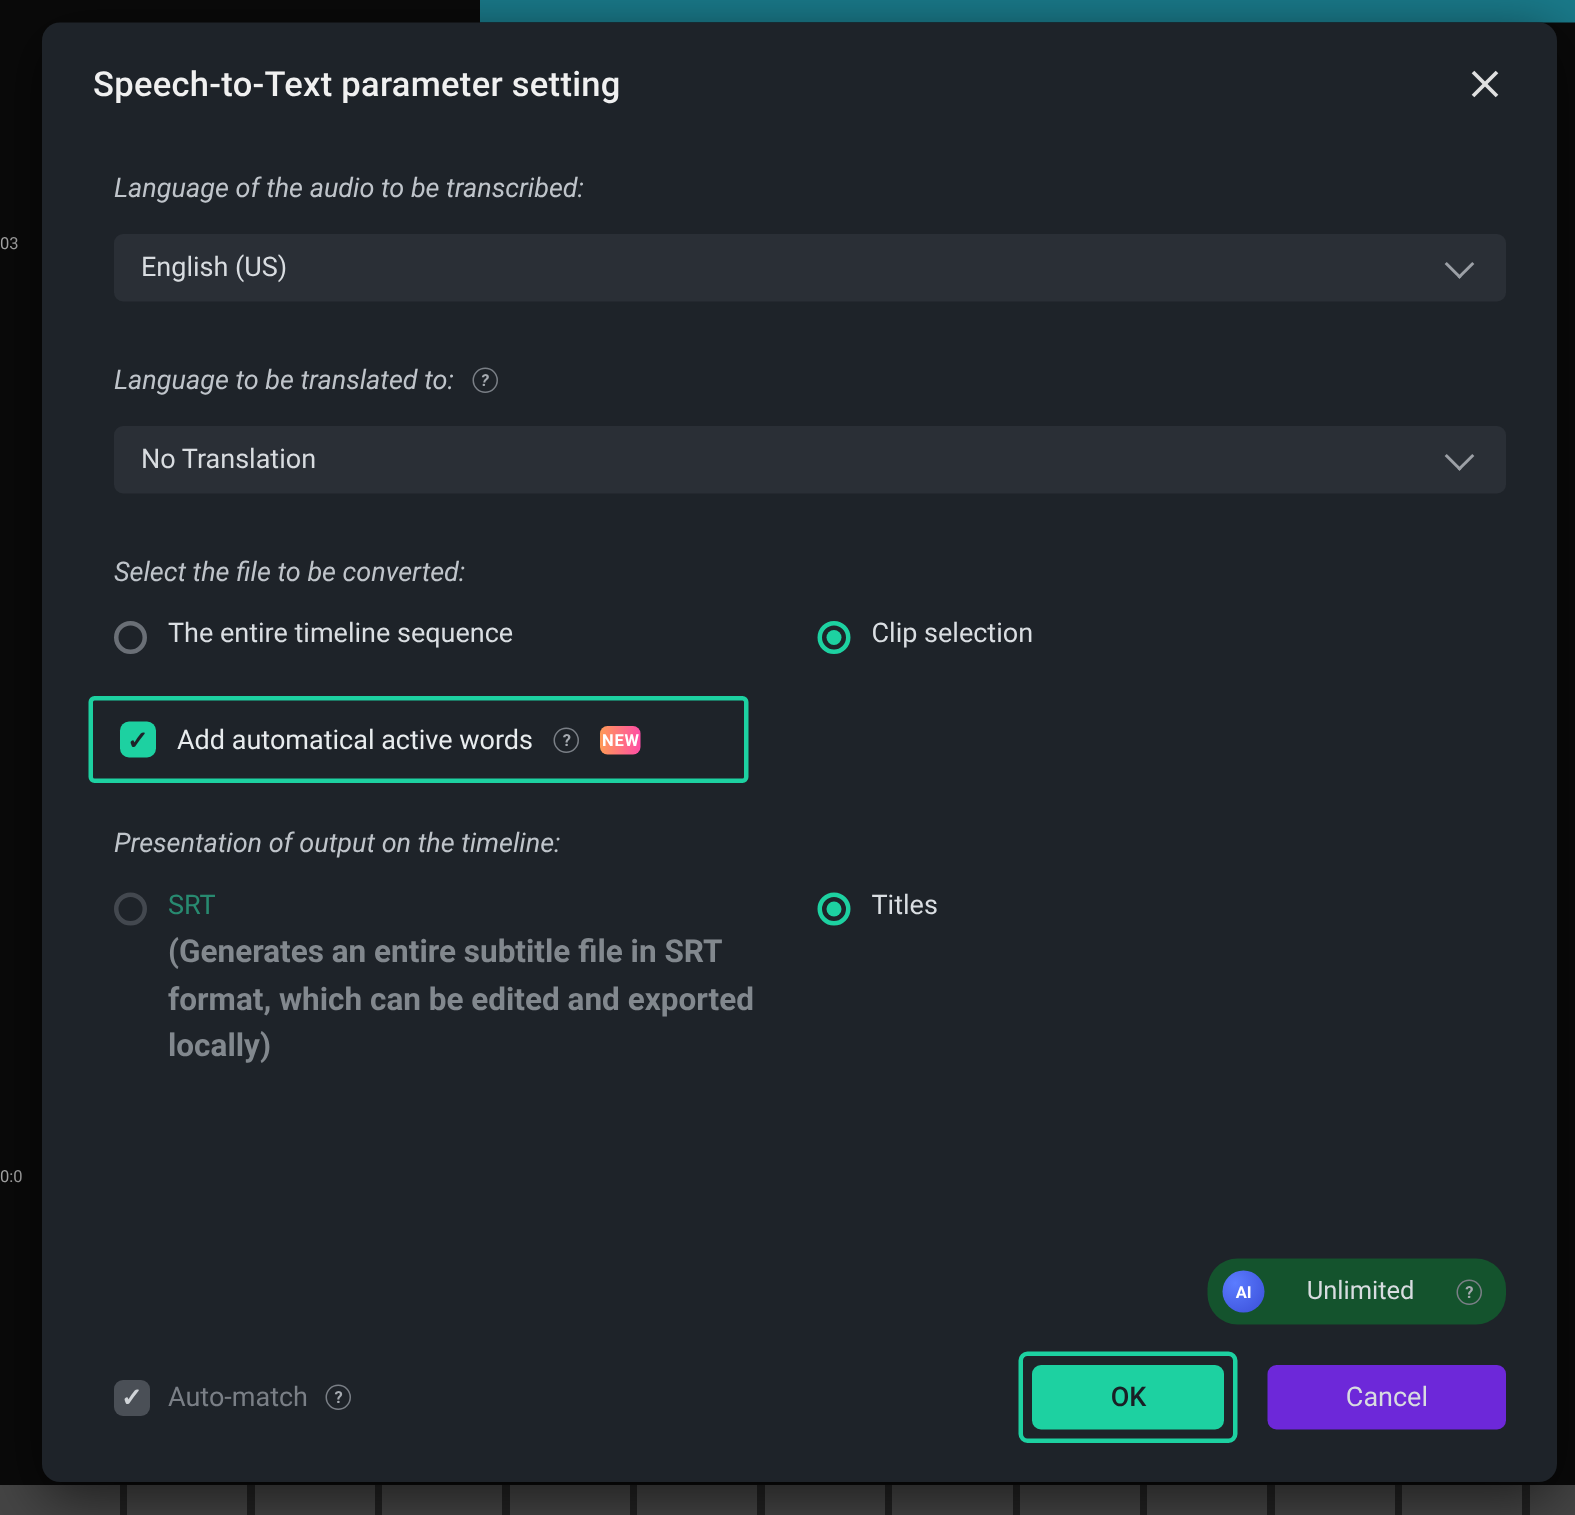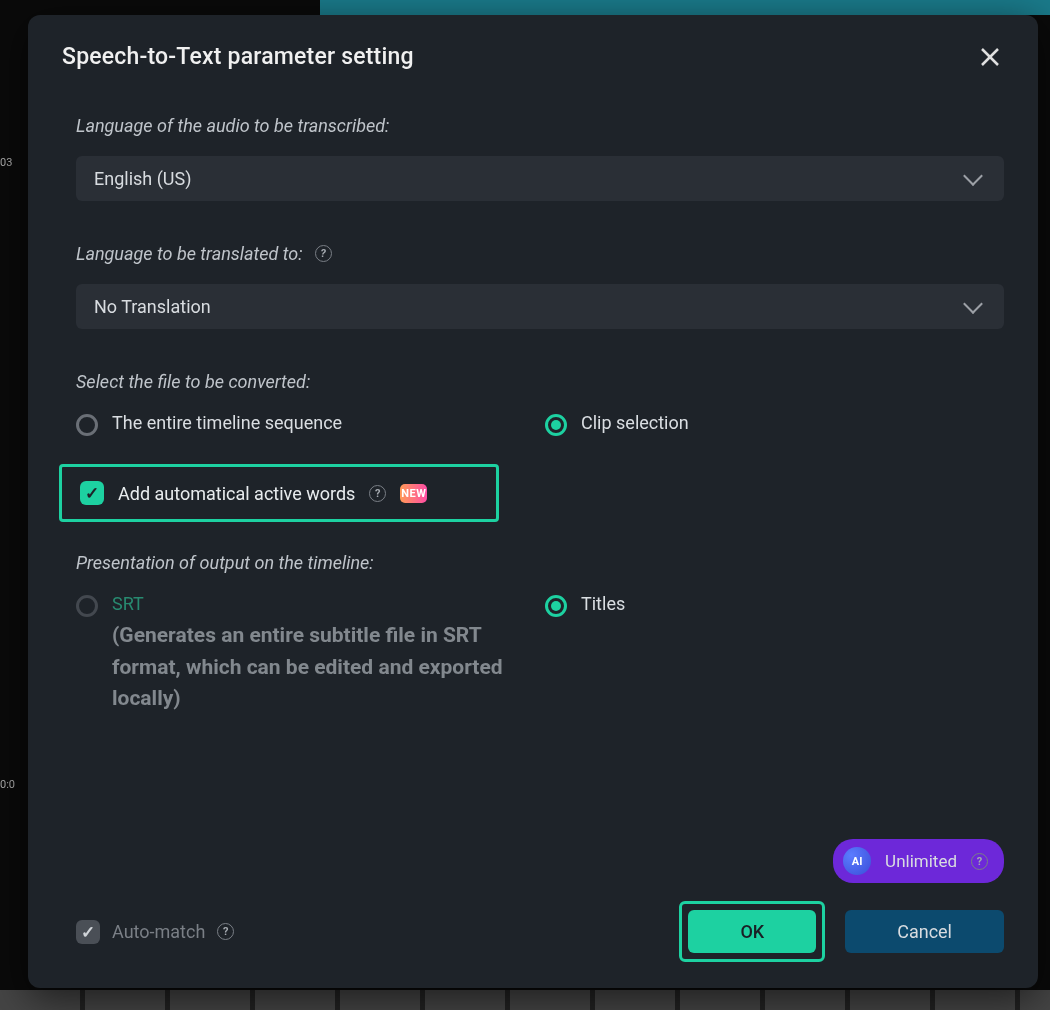--- a/index.html
+++ b/index.html
@@ -189,26 +189,26 @@
   margin-top: auto;
   padding-left: 14px;
 }
 .ai-row {
   display: flex;
   justify-content: flex-end;
   align-items: center;
   margin-bottom: 18px;
 }
 .ai-pill {
-  background: #6d28d9;
+  background: #14532d;
   border-radius: 20px;
   padding: 8px 16px 8px 10px;
   display: flex;
   align-items: center;
-  gap: 14px;
+  gap: 28px;
 }
 .ai-badge {
   width: 28px; height: 28px;
   border-radius: 50%;
   background: radial-gradient(circle at 30% 30%, #5b7cff, #3a4ed8);
   display: flex;
   align-items: center;
   justify-content: center;
   color: #fff;
   font-size: 11px;
@@ -247,21 +247,21 @@
   cursor: pointer;
   border: none;
   font-family: inherit;
 }
 .btn-ok {
   background: #1dd1a1;
   color: #1a1f25;
   font-weight: 500;
 }
 .btn-cancel {
-  background: #0c4a6e;
+  background: #6d28d9;
   color: #d8dce0;
 }
 .bg-thumbs {
   position: absolute;
   bottom: 0; left: 0; right: 0; height: 20px;
   background: repeating-linear-gradient(90deg, #454545 0 80px, #222 80px 85px);
 }
 .left-strip {
   position: absolute;
   top: 140px; left: 0; width: 18px; height: 640px;

